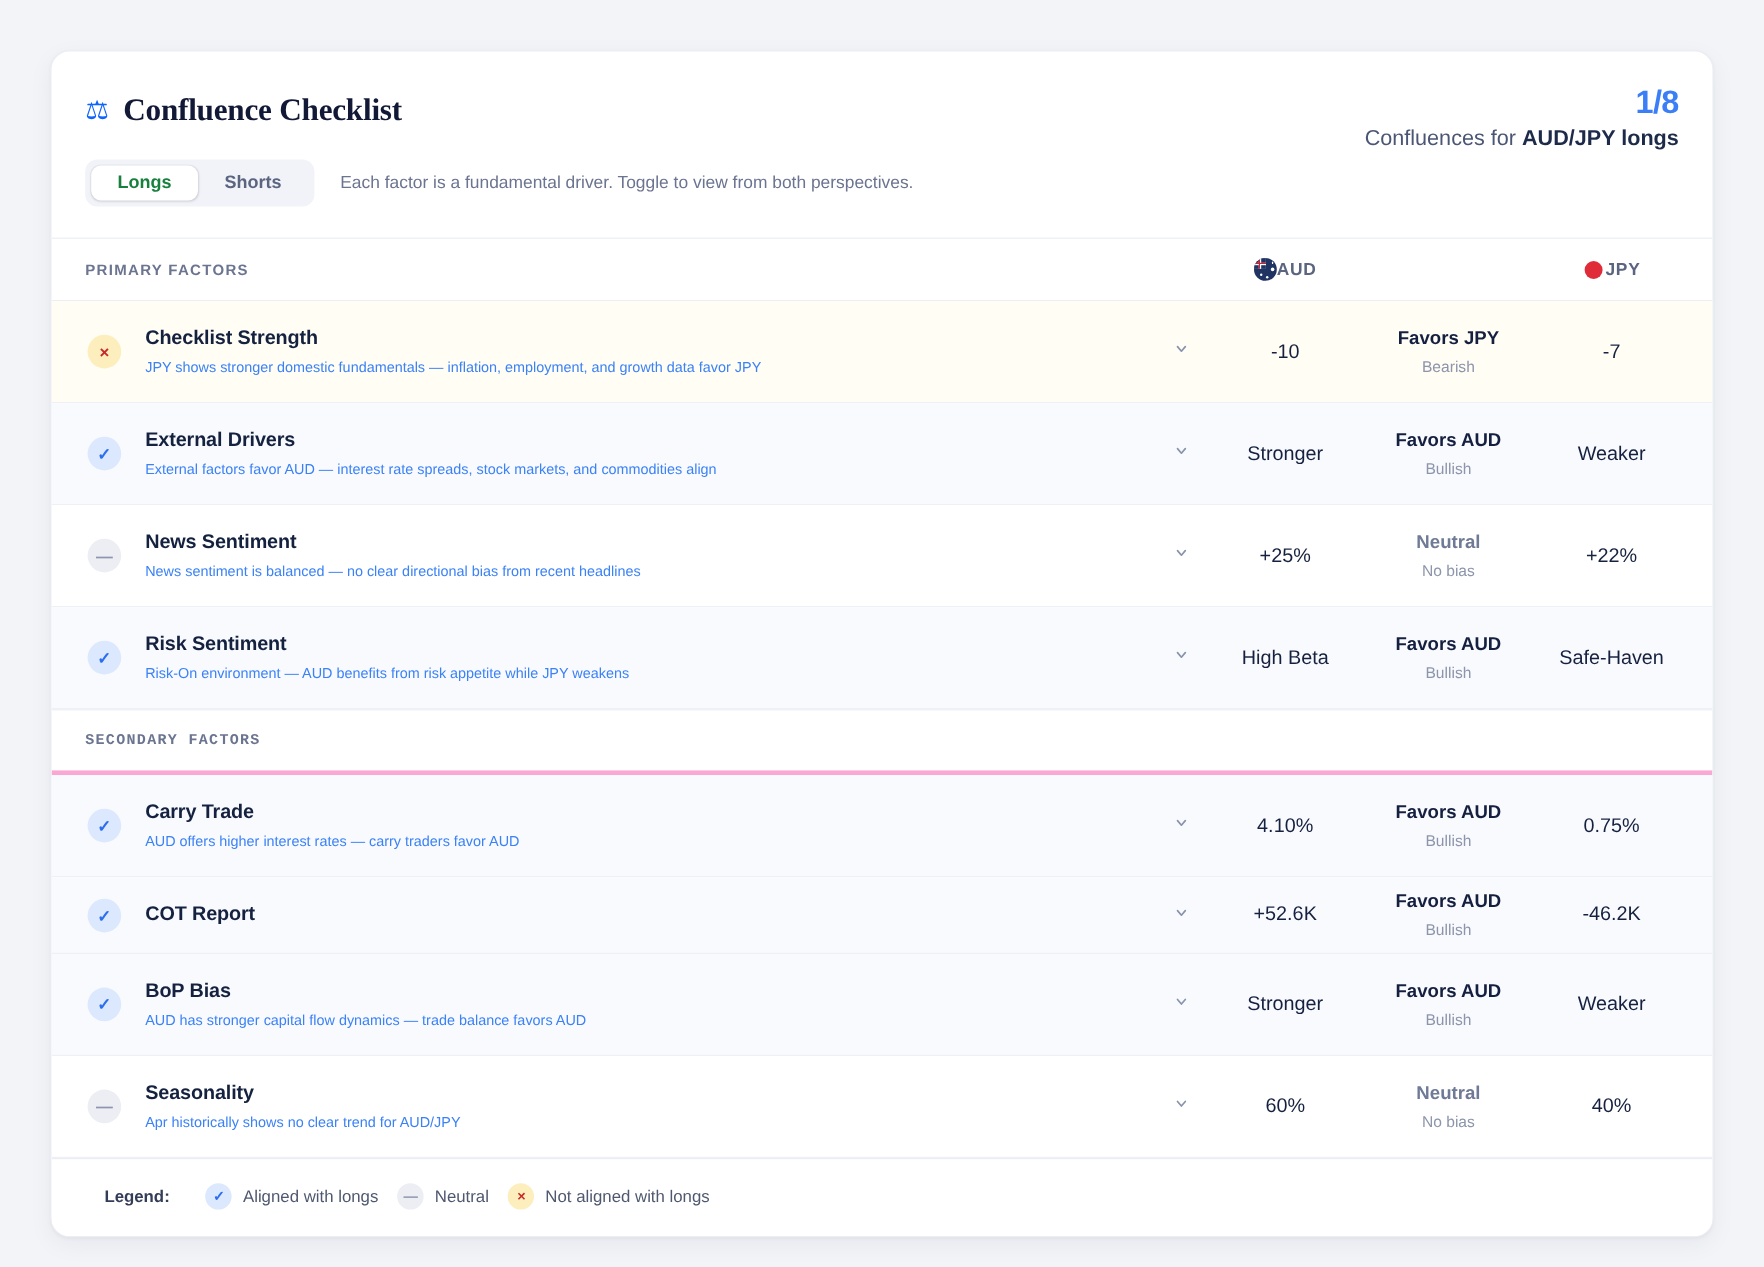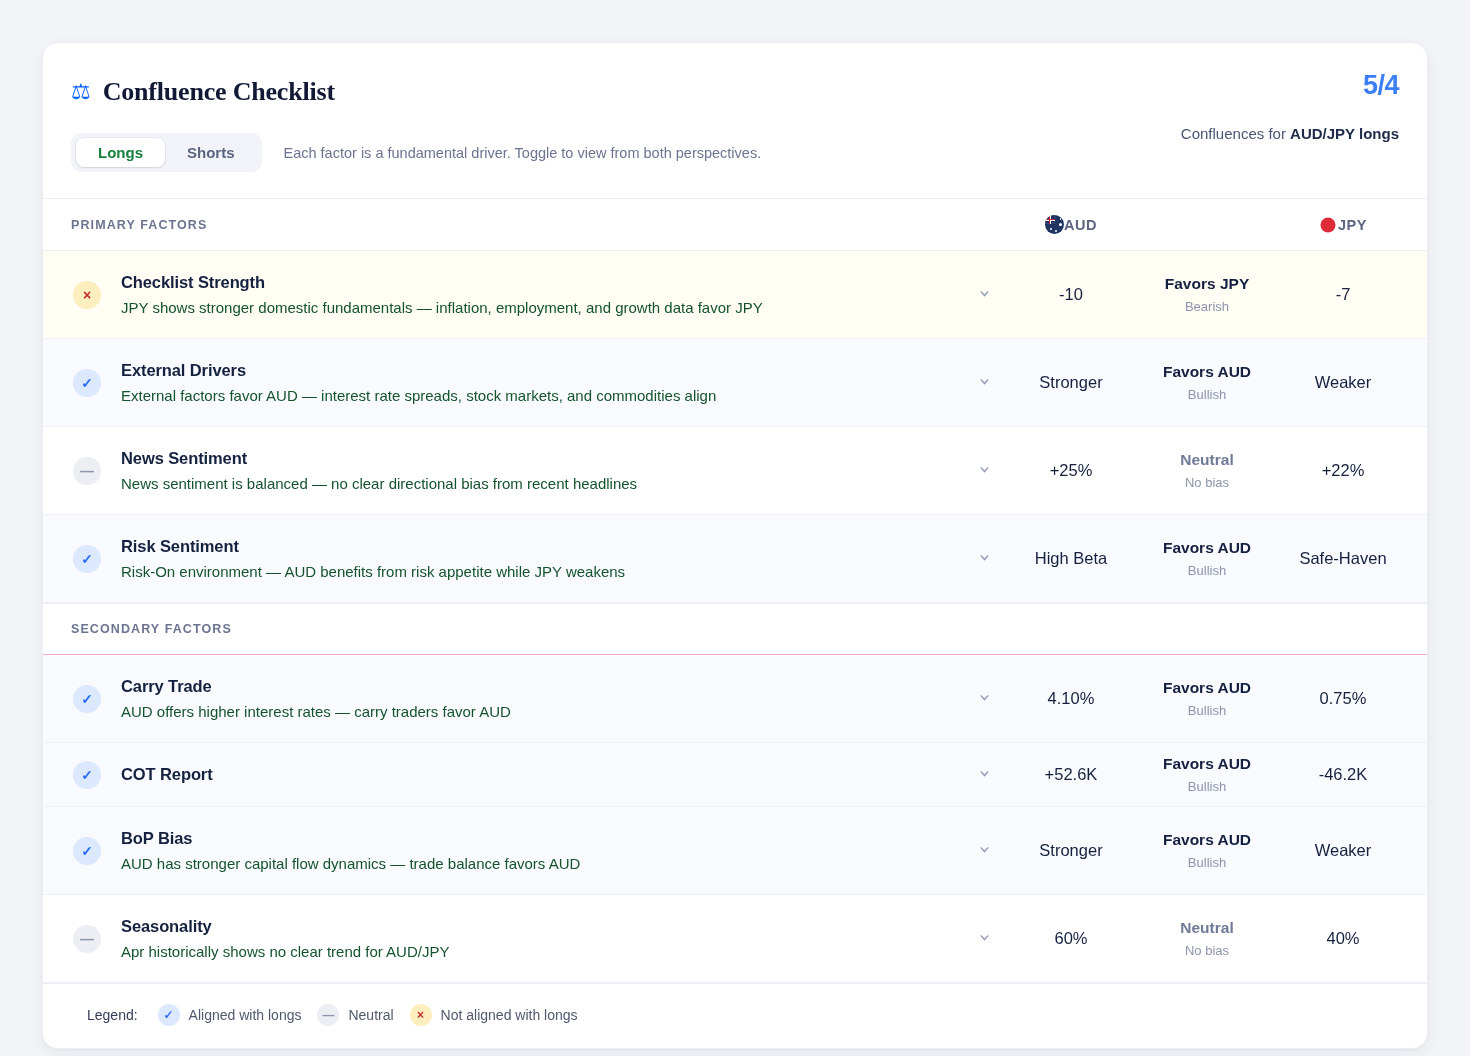--- a/index.html
+++ b/index.html
@@ -23,21 +23,21 @@
   .card-head { padding: 34px 28px 0 28px; position: relative; }
   .title-row { display: flex; align-items: center; gap: 12px; }
   .scales-icon { font-size: 22px; line-height: 1; color: #2563eb; filter: saturate(1.4); }
   .title {
     font-family: "Liberation Serif", serif;
     font-size: 26px; font-weight: bold; color: #111936;
     letter-spacing: -0.2px;
   }
   .score-block { position: absolute; right: 28px; top: 28px; text-align: right; }
   .score { font-size: 27px; font-weight: bold; color: #3b7ef6; letter-spacing: -0.5px; line-height: 1.1; }
-  .score-sub { font-size: 15px; color: #4b5675; margin-top: 24px; }
+  .score-sub { font-size: 18px; color: #4b5675; margin-top: 4px; }
   .score-sub b { color: #1e2a4a; font-weight: bold; }
 
   .toggle-row { display: flex; align-items: center; gap: 22px; margin-top: 26px; padding-bottom: 26px; }
   .seg {
     display: inline-flex; background: #f1f3f8; border-radius: 10px; padding: 5px;
   }
   .seg button {
     font-family: "Liberation Sans", sans-serif;
     font-size: 15px; font-weight: bold; border: 0; cursor: pointer;
     padding: 6px 22px; border-radius: 8px; background: transparent; color: #5b6580;
@@ -99,62 +99,62 @@
     width: 28px; height: 28px; border-radius: 50%;
     display: flex; align-items: center; justify-content: center;
     font-size: 14px; line-height: 1; font-weight: bold;
   }
   .status.ok   { background: #dce8fd; color: #2b6ef0; }
   .status.na   { background: #eceef4; color: #8e96ad; }
   .status.bad  { background: #fdeebe; color: #c62b2b; }
 
   .factor-cell { padding: 22px 10px 22px 18px; }
   .factor-name { font-size: 16.5px; font-weight: bold; color: #14213f; letter-spacing: -0.1px; }
-  .factor-desc { font-size: 15px; color: #14532d; margin-top: 7px; }
+  .factor-desc { font-size: 12px; color: #3b82f6; margin-top: 7px; }
 
   .chev-cell { display: flex; justify-content: center; align-items: center; color: #8893ad; }
   .chev { width: 13px; height: 13px; }
 
   .val {
     text-align: center; font-size: 16.5px; color: #15213f; padding: 0 6px; line-height: 1.25;
   }
   .verdict { text-align: center; padding: 0 6px; }
   .verdict .main { font-size: 15.5px; font-weight: bold; color: #152040; }
   .verdict .main.neutral { color: #6f7a96; }
   .verdict .sub { font-size: 13px; color: #8c95ab; margin-top: 6px; }
 
-  .sec-head-row { border-top: 1px solid #eceef4; border-bottom: 1px solid #f9a8d4; }
+  .sec-head-row { border-top: 1px solid #eceef4; border-bottom: 4px solid #f9a8d4; font-family: Liberation Mono, monospace; }
   .sec-head-row .sec-label { padding-top: 18px; padding-bottom: 18px; }
 
   
   .legend {
     display: flex; align-items: center; gap: 14px;
     padding: 20px 28px 22px 28px;
     border-top: 1px solid #eceef4;
     background: #ffffff;
   }
-  .legend-title { font-size: 14px; font-weight: normal; color: #343d58; margin-right: 6px; padding-left: 16px; }
+  .legend-title { font-size: 14px; font-weight: bold; color: #343d58; margin-right: 16px; padding-left: 16px; }
   .legend-item { display: flex; align-items: center; gap: 9px; margin-right: 16px; }
   .legend-item .status { width: 22px; height: 22px; font-size: 12px; }
   .legend-item .txt { font-size: 14px; color: #4f586f; }
 </style>
 </head>
 <body>
 
 <div class="page">
   <div class="card">
 
     <div class="card-head">
       <div class="title-row">
         <span class="scales-icon">⚖</span>
         <span class="title">Confluence Checklist</span>
       </div>
 
       <div class="score-block">
-        <div class="score">5/4</div>
+        <div class="score">1/8</div>
         <div class="score-sub"><span>Confluences for </span><b>AUD/JPY longs</b></div>
       </div>
 
       <div class="toggle-row">
         <div class="seg">
           <button class="active">Longs</button>
           <button>Shorts</button>
         </div>
         <div class="seg-note">Each factor is a fundamental driver. Toggle to view from both perspectives.</div>
       </div>

